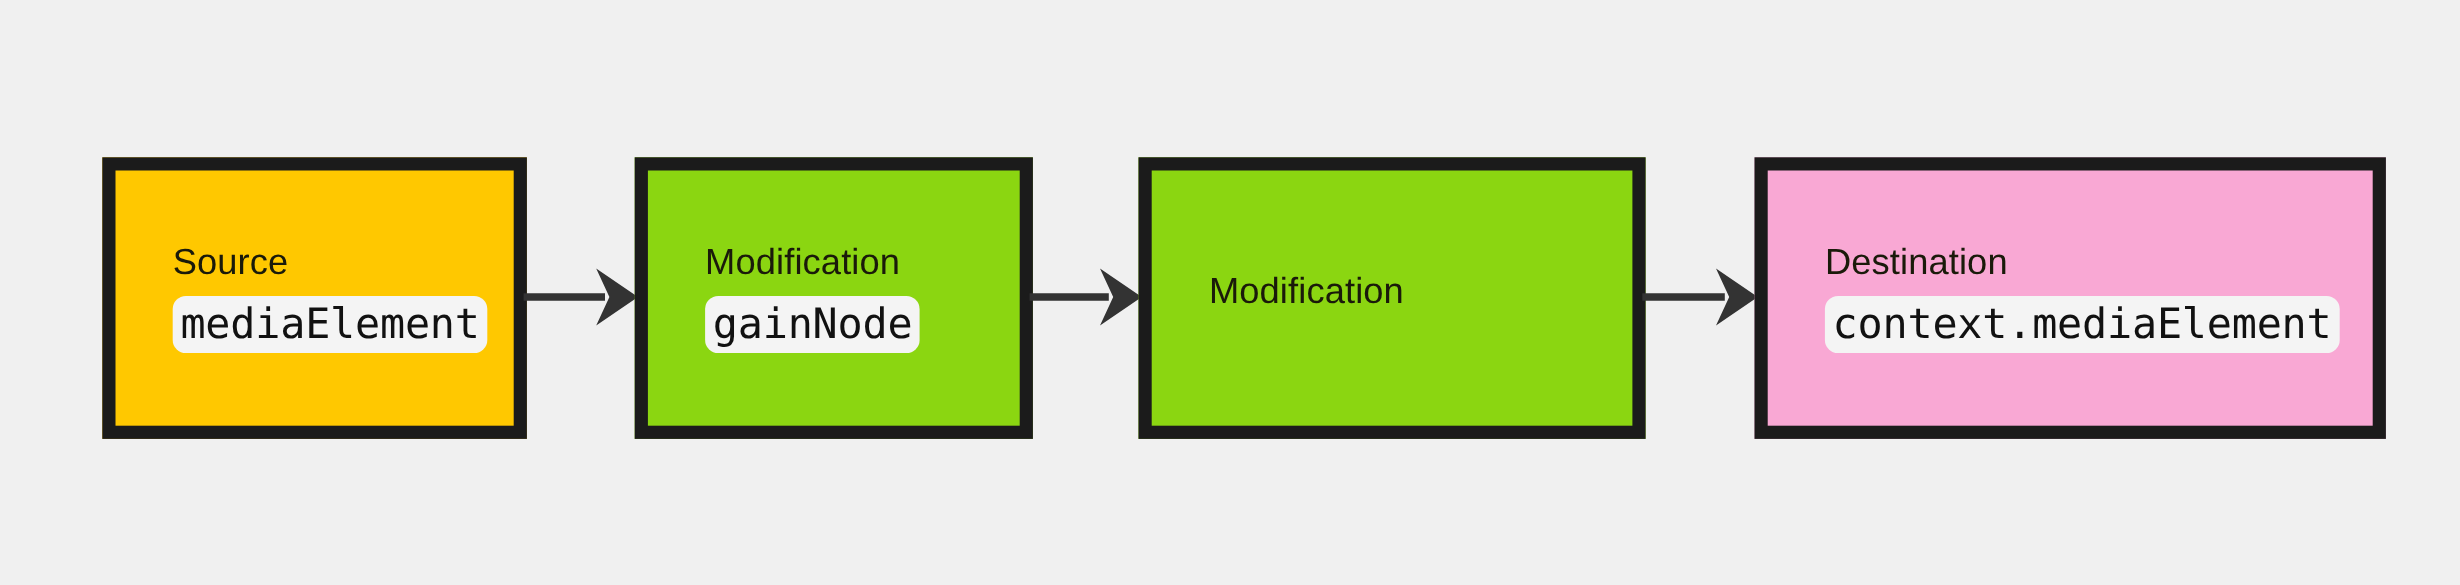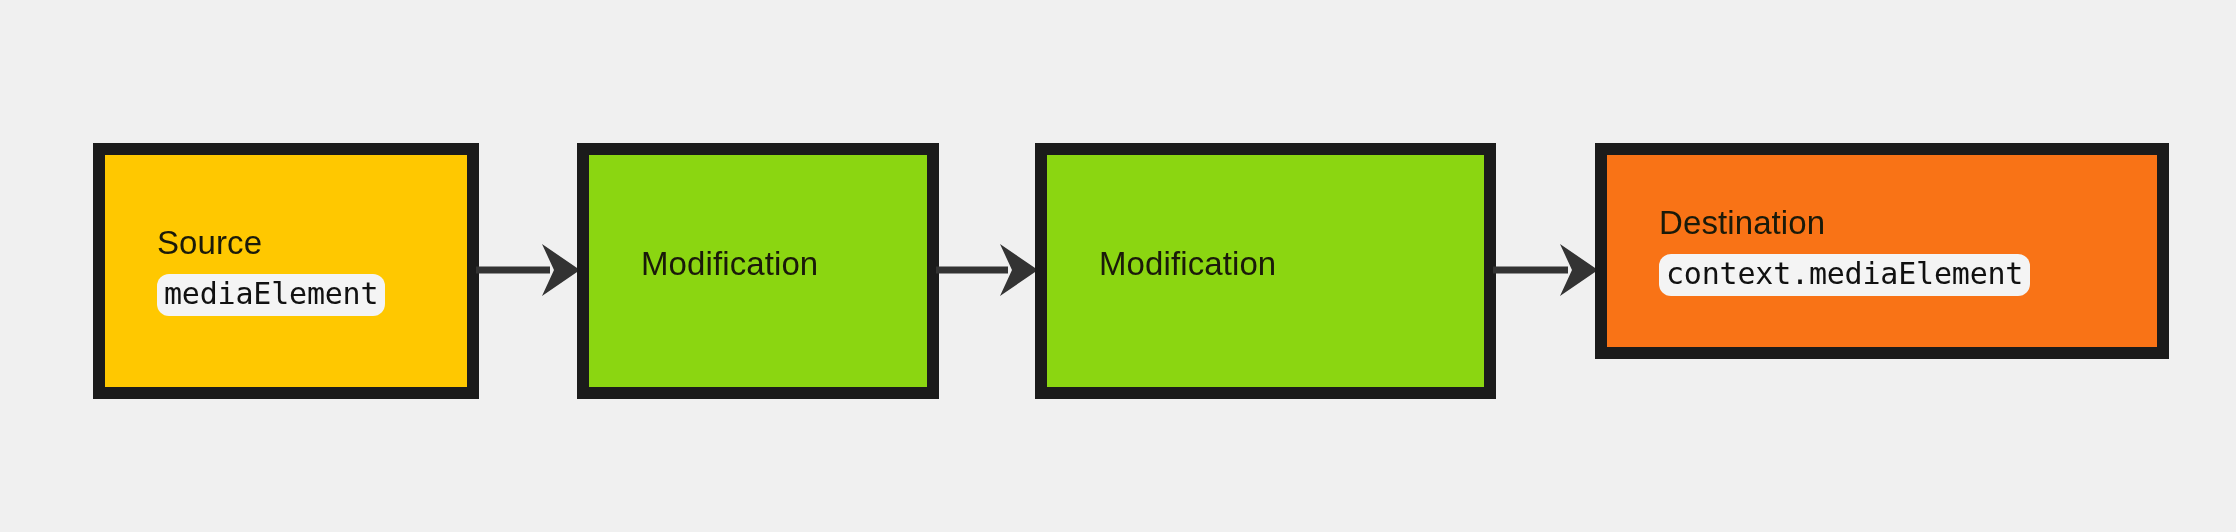--- a/index.html
+++ b/index.html
@@ -39,21 +39,21 @@
     font-size: 33px;
     line-height: 1.05;
     color: #1a1a0a;
     letter-spacing: 0.1px;
     margin-bottom: 13px;
     white-space: nowrap;
   }
 
   .node-code {
     font-family: "DejaVu Sans Mono", monospace;
-    font-size: 30px;
+    font-size: 38px;
     line-height: 1.28;
     color: #111111;
     background: #f4f4f4;
     padding: 1px 7px 3px 7px;
     white-space: nowrap;
     letter-spacing: -0.2px;
     border-radius: 12px;
   }
 
   
@@ -63,22 +63,22 @@
   }
   #node-gain {
     left: 577px; top: 143px;  width: 362px; height: 256px;
     background: #8bd611;
   }
   #node-panner {
     left: 1035px; top: 143px; width: 461px; height: 256px;
     background: #8bd611;
   }
   #node-destination {
-    left: 1595px; top: 143px; width: 574px; height: 216px;
-    background: #f97316;
+    left: 1595px; top: 143px; width: 574px; height: 256px;
+    background: #f9a8d4;
   }
 
   
   .edge {
     position: absolute;
     top: 238px;
     height: 64px;
     pointer-events: none;
   }
   .edge svg { display: block; overflow: visible; }
@@ -99,20 +99,21 @@
 
   <div class="edge" id="edge-1">
     <svg width="106" height="64" viewBox="0 0 106 64" xmlns="http://www.w3.org/2000/svg">
       <line x1="0" y1="32" x2="74" y2="32" stroke="#333333" stroke-width="7"></line>
       <path d="M 104 32 L 66 6 L 78 32 L 66 58 Z" fill="#333333"></path>
     </svg>
   </div>
 
   <div class="node" id="node-gain">
     <div class="node-title">Modification</div>
+    <div class="node-code">gainNode</div>
   </div>
 
   <div class="edge" id="edge-2">
     <svg width="104" height="64" viewBox="0 0 104 64" xmlns="http://www.w3.org/2000/svg">
       <line x1="0" y1="32" x2="72" y2="32" stroke="#333333" stroke-width="7"></line>
       <path d="M 102 32 L 64 6 L 76 32 L 64 58 Z" fill="#333333"></path>
     </svg>
   </div>
 
   <div class="node" id="node-panner">

